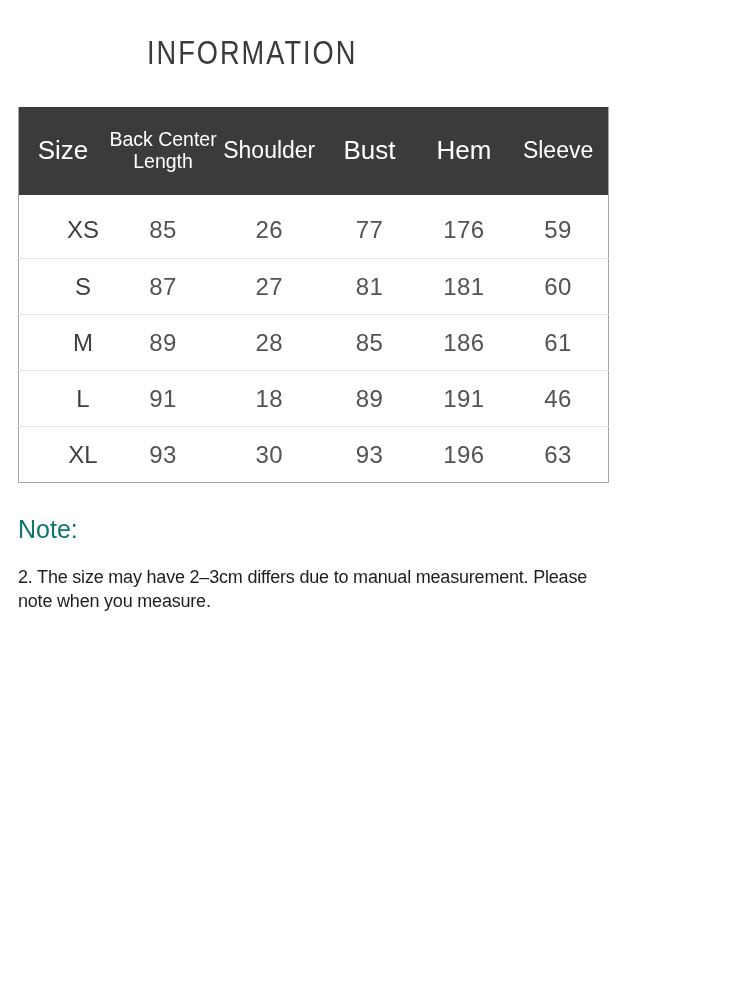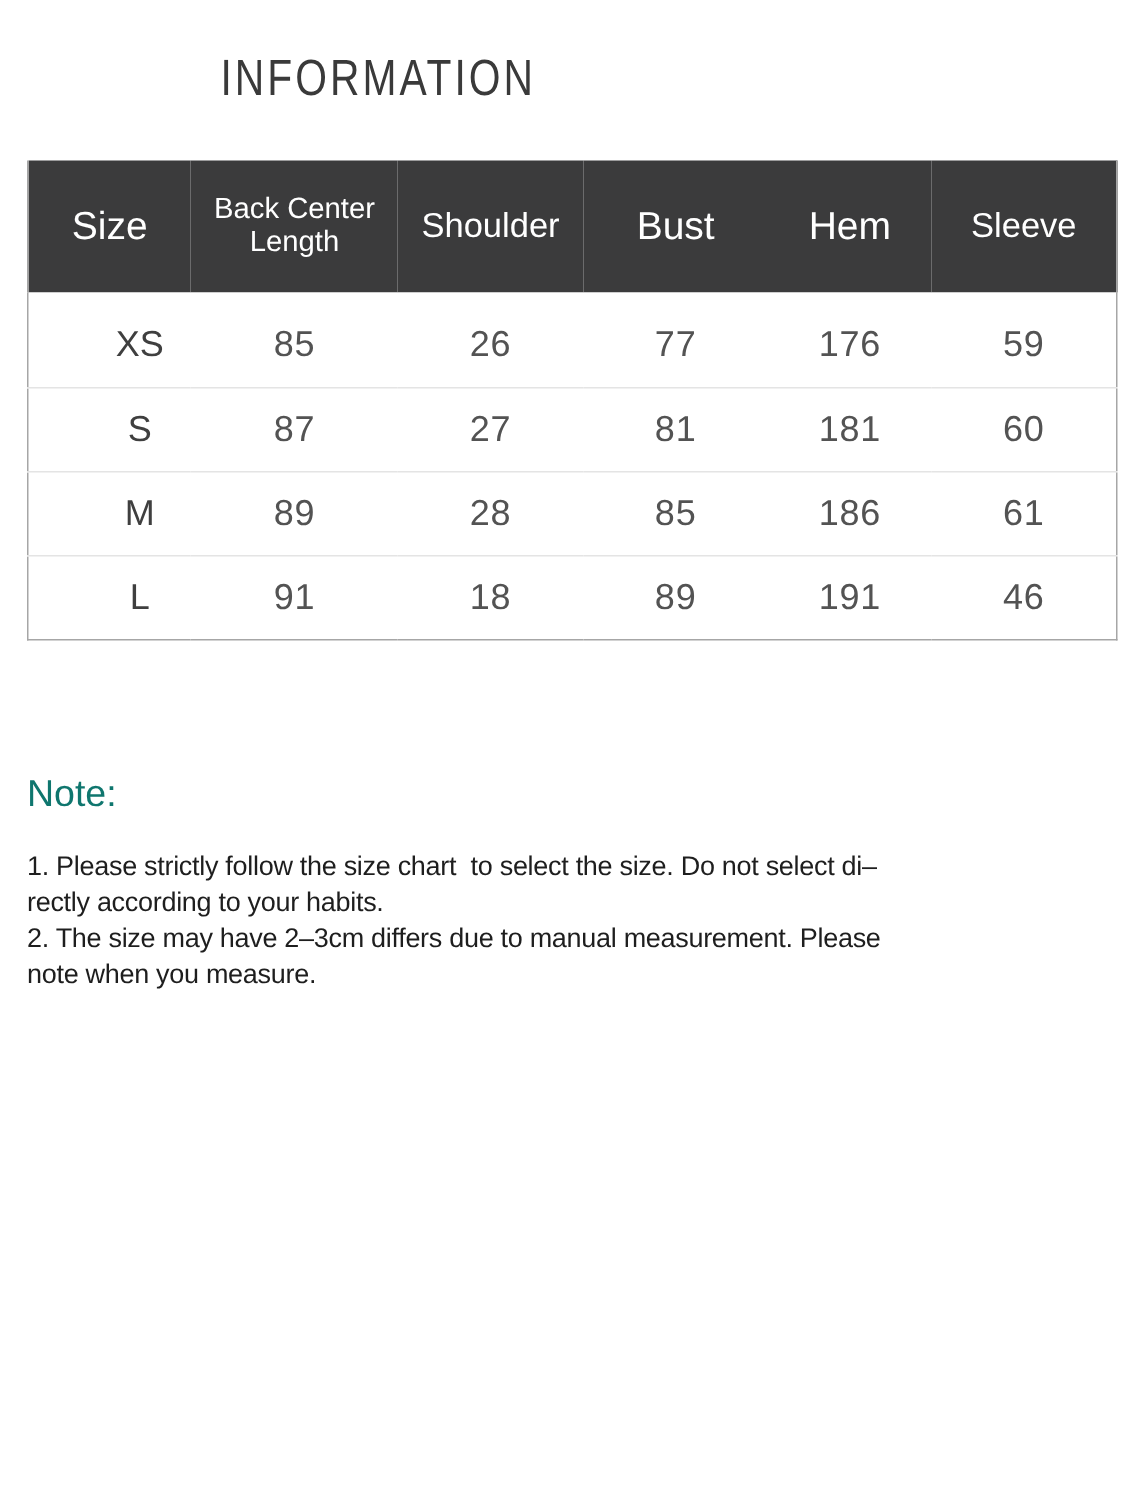--- a/index.html
+++ b/index.html
@@ -33,21 +33,21 @@
     letter-spacing: 2.5px;
     color: var(--title-text);
     transform: scaleX(0.8);
     transform-origin: left center;
     white-space: nowrap;
   }
   table.size-table {
     position: absolute;
     left: 18px;
     top: 107px;
-    width: 727px;
+    width: 591px;
     border-collapse: collapse;
     table-layout: fixed;
     border-left: 1px solid var(--table-border);
     border-right: 1px solid var(--table-border);
     border-bottom: 1px solid var(--table-border);
   }
   thead th {
     background: var(--header-bg);
     color: var(--header-text);
     height: 88px;
@@ -156,26 +156,32 @@
         <td>61</td>
       </tr>
       <tr>
         <td class="size-cell">L</td>
         <td>91</td>
         <td>18</td>
         <td>89</td>
         <td>191</td>
         <td>46</td>
       </tr>
+      <tr>
+        <td class="size-cell">XL</td>
+        <td>93</td>
+        <td>30</td>
+        <td>93</td>
+        <td>196</td>
+        <td>63</td>
+      </tr>
     </tbody>
   </table>
 
   <section class="notes">
     <div class="notes-heading">Note:</div>
     <div class="notes-items">
-      <p class="note">1. Please strictly follow the size chart  to select the size. Do not select di–
-rectly according to your habits.</p>
       <p class="note">2. The size may have 2–3cm differs due to manual measurement. Please
 note when you measure.</p>
     </div>
   </section>
 
 </div>
 
 </body></html>

